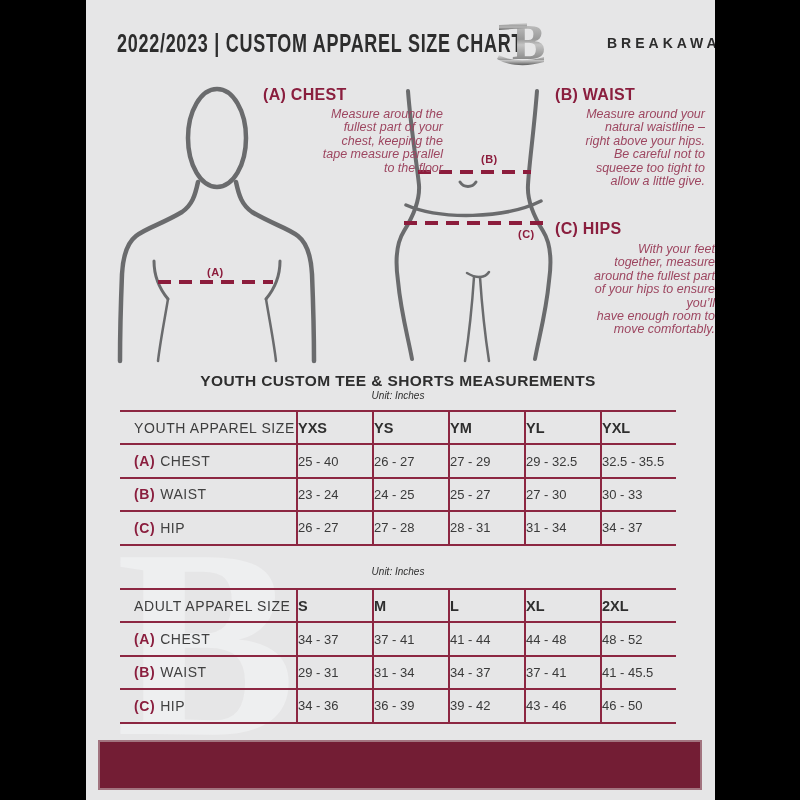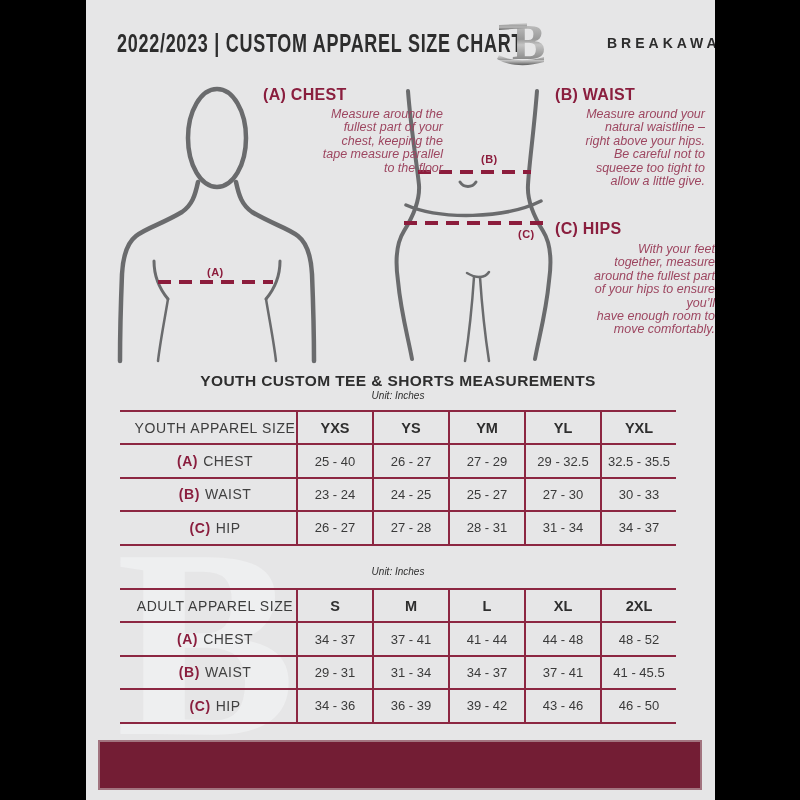--- a/index.html
+++ b/index.html
@@ -45,27 +45,27 @@
   .sec-unit{
     position:absolute;left:34px;width:556px;text-align:center;
     font-size:10px;font-style:italic;color:#2e2e2e;
   }
   
   table.size{
     position:absolute;left:34px;width:556px;border-collapse:collapse;
     table-layout:fixed;z-index:2;background:transparent;
   }
   table.size td{
-    height:31.4px;vertical-align:middle;text-align:center;
+    height:31.4px;vertical-align:middle;text-align:left;
     border-top:2px solid #8c2742;padding:0;
   }
   table.size tr:last-child td{border-bottom:2px solid #8c2742;}
   table.size td.dat{border-left:2px solid #8c2742;width:74px;}
   table.size td.lbl{
-    text-align:center;padding-left:14px;font-size:14px;color:#3d3d3d;
+    text-align:left;padding-left:14px;font-size:14px;color:#3d3d3d;
     letter-spacing:0.6px;
     margin-top:44px;
   }
   table.size td.hsz{font-weight:bold;font-size:14.5px;color:#2e2e2e;}
   table.size td.val{font-size:13px;color:#3a3a3a;}
   .pf{font-weight:bold;color:#8a1e3e;margin-right:5px;}
   .rname{color:#414141;letter-spacing:0.5px;font-size:14px;}
   
   .watermark{
     position:absolute;left:30px;top:508px;font-family:"Liberation Serif",serif;

